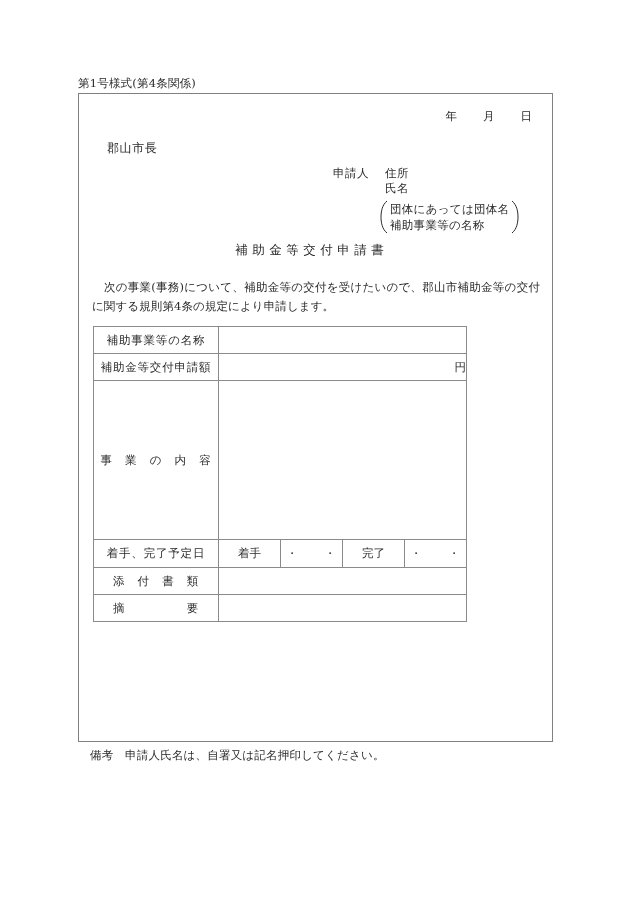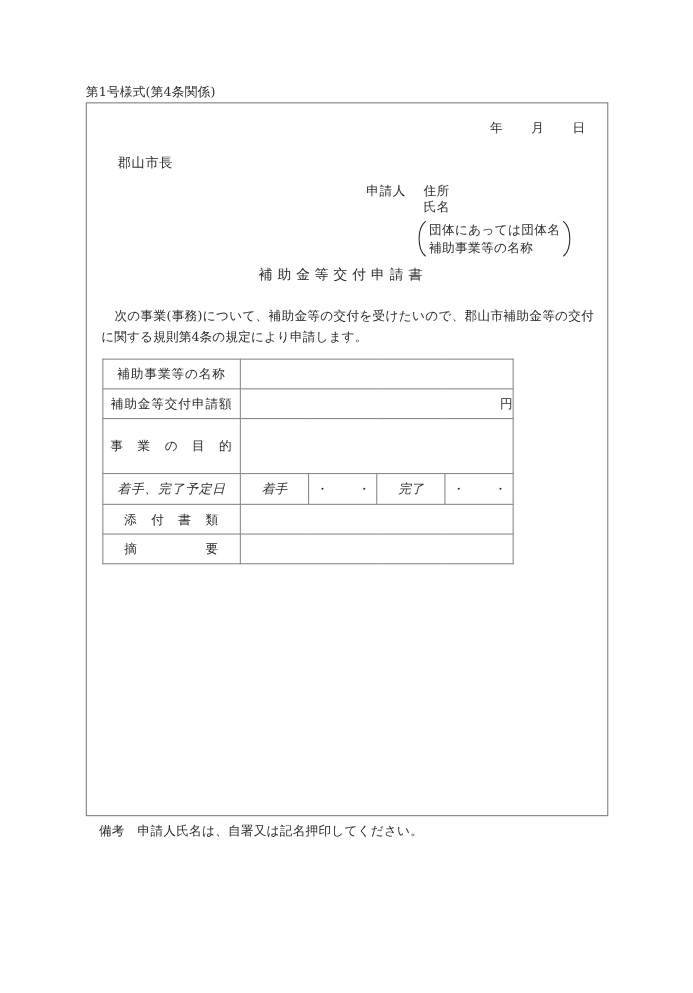--- a/index.html
+++ b/index.html
@@ -162,21 +162,21 @@
     padding: 0 8px;
   }
   .unit-cell {
     text-align: right;
     padding-right: 10px;
   }
 
   .r-h30 { height: 27px; }
   .r-purpose { height: 50px; }
   .r-content { height: 159px; }
-  .r-date { height: 28px; font-style: italic; }
+  .r-date { height: 28px; }
 
   
   .date-sub-label {
     width: 48px;
     text-align: center;
     white-space: nowrap;
   }
   .date-sub-value {
     text-align: center;
     letter-spacing: 1px;
@@ -255,27 +255,27 @@
 
       <tr class="r-h30">
         <td class="label-cell">
           <span class="label-plain">補助金等交付申請額</span>
         </td>
         <td class="value-cell unit-cell" colspan="4">
           <span>円</span>
         </td>
       </tr>
 
-      <tr class="r-purpose">
-        <td class="label-cell">
-          <span class="label-plain">事　業　の　目　的</span>
+
+      <tr class="r-content">
+        <td class="label-cell">
+          <span class="label-plain">事　業　の　内　容</span>
         </td>
         <td class="value-cell" colspan="4"></td>
       </tr>
-
 
       <tr class="r-date">
         <td class="label-cell">
           <span class="label-plain">着手、完了予定日</span>
         </td>
         <td class="date-sub-label">着手</td>
         <td class="date-sub-value">
           <span class="dots">
             <span>・</span>
             <span>・</span>

